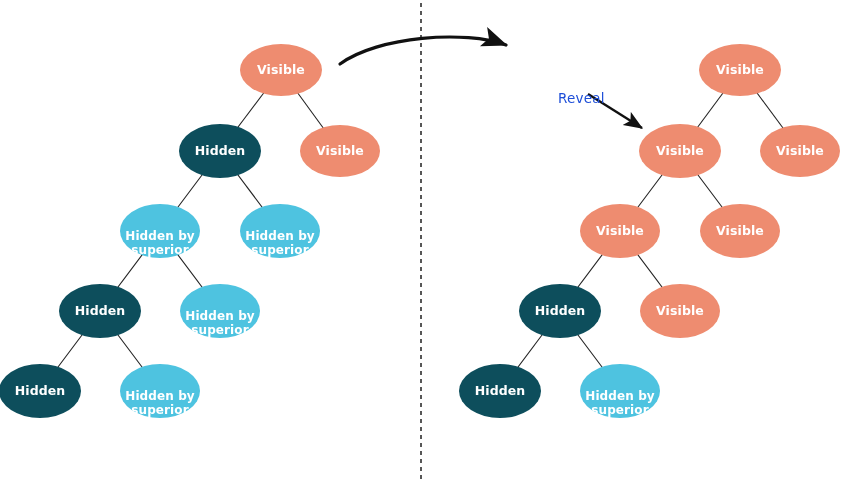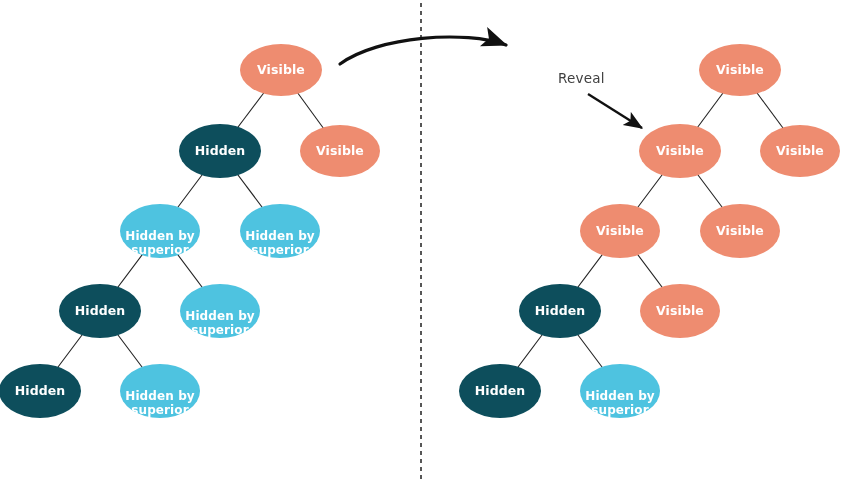--- a/index.html
+++ b/index.html
@@ -152,16 +152,16 @@
       </div>
       <div class="node" style="left: 459px; top: 364px; width: 82px; height: 54px; background: rgb(13, 78, 92); color: rgb(255, 255, 255);">
         <span>Hidden</span>
       </div>
       <div class="node two-line" style="left: 580px; top: 364px; width: 80px; height: 54px; background: rgb(78, 195, 224); color: rgb(255, 255, 255);">
         <span>Hidden by<br>superior</span>
       </div>
     </div>
 
   <div id="annotation-layer">
-      <div class="annotation-label" style="left: 558px; top: 70px; color: #404040;">Reveal</div>
+      <div class="annotation-label" style="left: 558px; top: 90px; color: #1d4ed8;">Reveal</div>
     </div>
 
 </div>
 
 </body></html>

